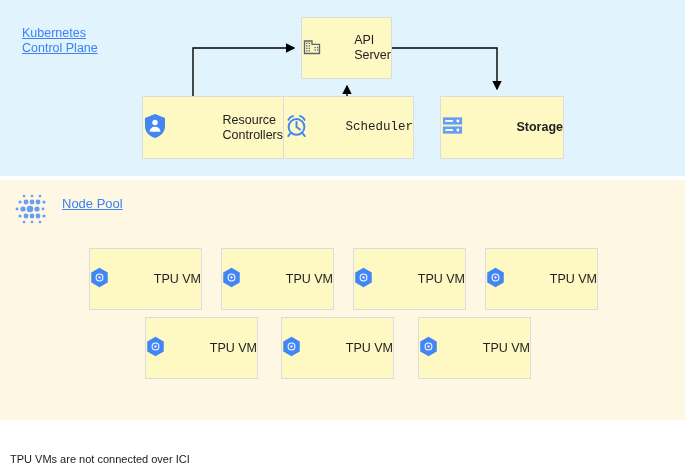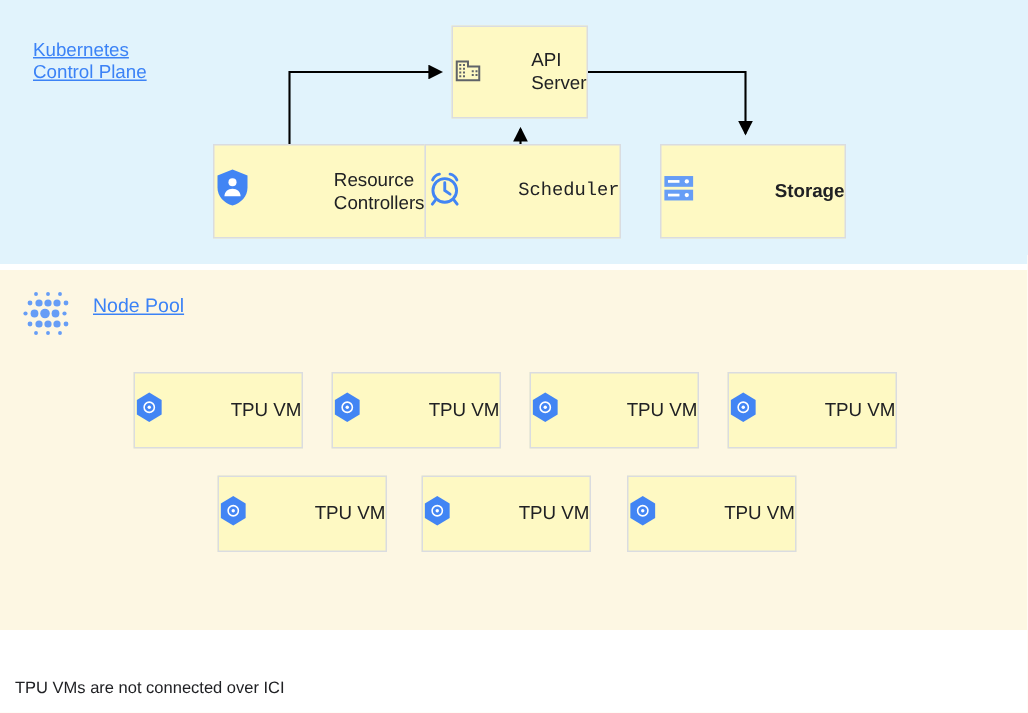--- a/index.html
+++ b/index.html
@@ -78,21 +78,21 @@
     display: block;
   }
 
   
   #api-server-box   { left: 301px; top: 17px;  width: 91px;  height: 62px; gap: 7px; }
   #resource-controllers-box { left: 122px; top: 96px; width: 142px; height: 63px; margin-left: 20px; }
   #scheduler-box    { left: 283px; top: 96px; width: 131px; height: 63px; font-family: Liberation Mono, monospace; }
   #storage-box      { left: 440px; top: 96px; width: 124px; height: 63px; font-weight: bold; }
 
   
-  .tpu-box { width: 113px; height: 51px; gap: 17px; }
+  .tpu-box { width: 113px; height: 62px; gap: 17px; }
   #tpu-vm-1 { left: 89px;  top: 248px; }
   #tpu-vm-2 { left: 221px; top: 248px; }
   #tpu-vm-3 { left: 353px; top: 248px; }
   #tpu-vm-4 { left: 485px; top: 248px; }
   #tpu-vm-5 { left: 145px; top: 317px; }
   #tpu-vm-6 { left: 281px; top: 317px; }
   #tpu-vm-7 { left: 418px; top: 317px; }
 
   #connectors {
     position: absolute;

